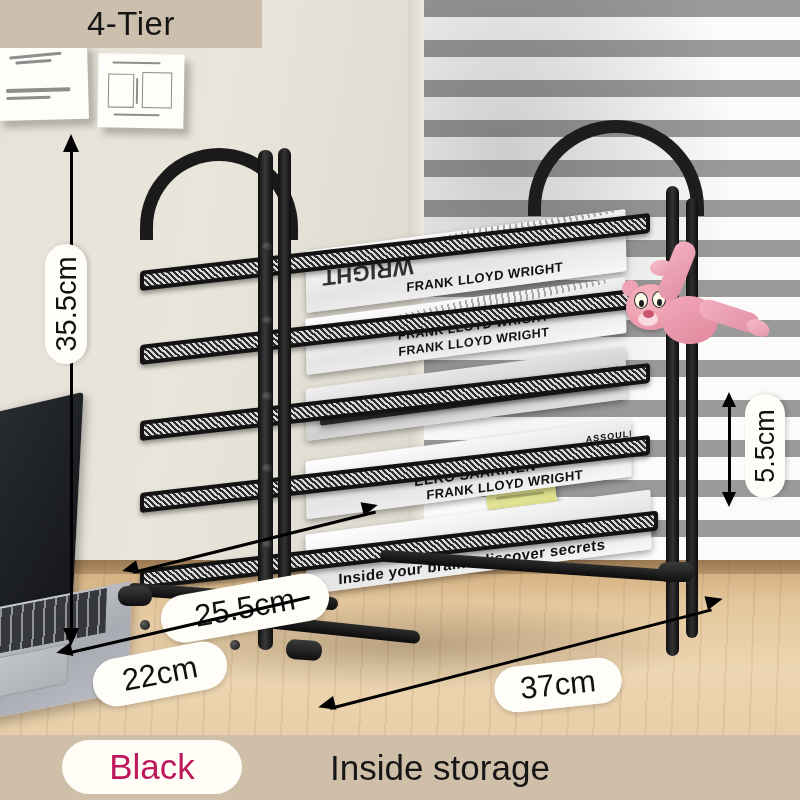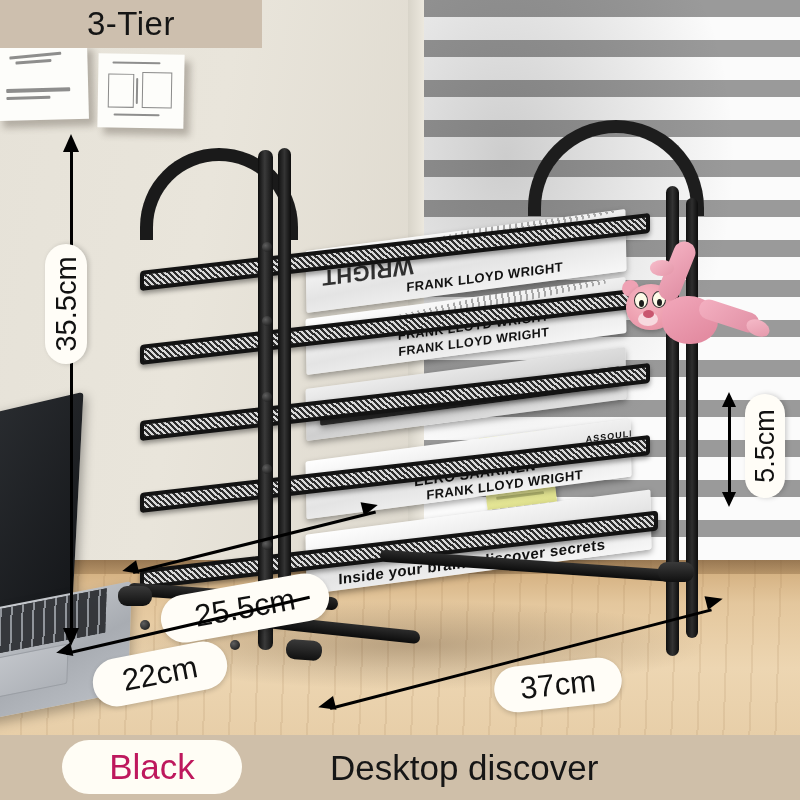--- a/index.html
+++ b/index.html
@@ -361,24 +361,24 @@
   </div>
 
   <div class="dim-line" style="left:330px; top:707px; width:394px; height:2.5px; transform:rotate(-14.5deg); transform-origin:left center;"></div>
   <div class="arrow-head" style="left:318px; top:698px; border-top:7px solid transparent; border-bottom:7px solid transparent; border-right:17px solid #000; transform:rotate(-14.5deg);"></div>
   <div class="arrow-head" style="left:706px; top:594px; border-top:7px solid transparent; border-bottom:7px solid transparent; border-left:17px solid #000; transform:rotate(-14.5deg);"></div>
   <div class="pill" style="left:494px; top:662px; width:128px; height:46px; transform:rotate(-6deg); font-size:31px;">
     <span>37cm</span>
   </div>
 
   <div class="banner-top">
-    <span>3-Tier</span>
+    <span>4-Tier</span>
   </div>
 
   <div class="bottom-band"></div>
   <div class="pill-black">
     <span>Black</span>
   </div>
   <div class="label-desk">
-    <span>Desktop discover</span>
+    <span>Inside storage</span>
   </div>
 
 </div>
 
 </body></html>

